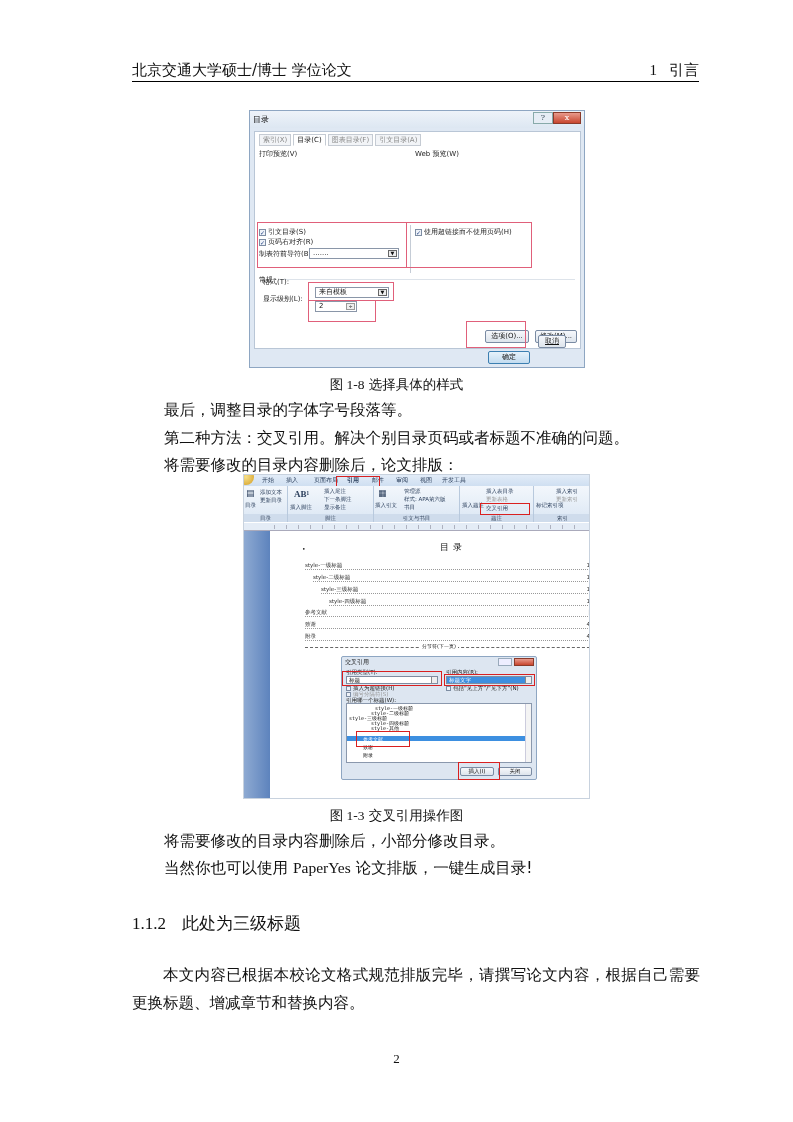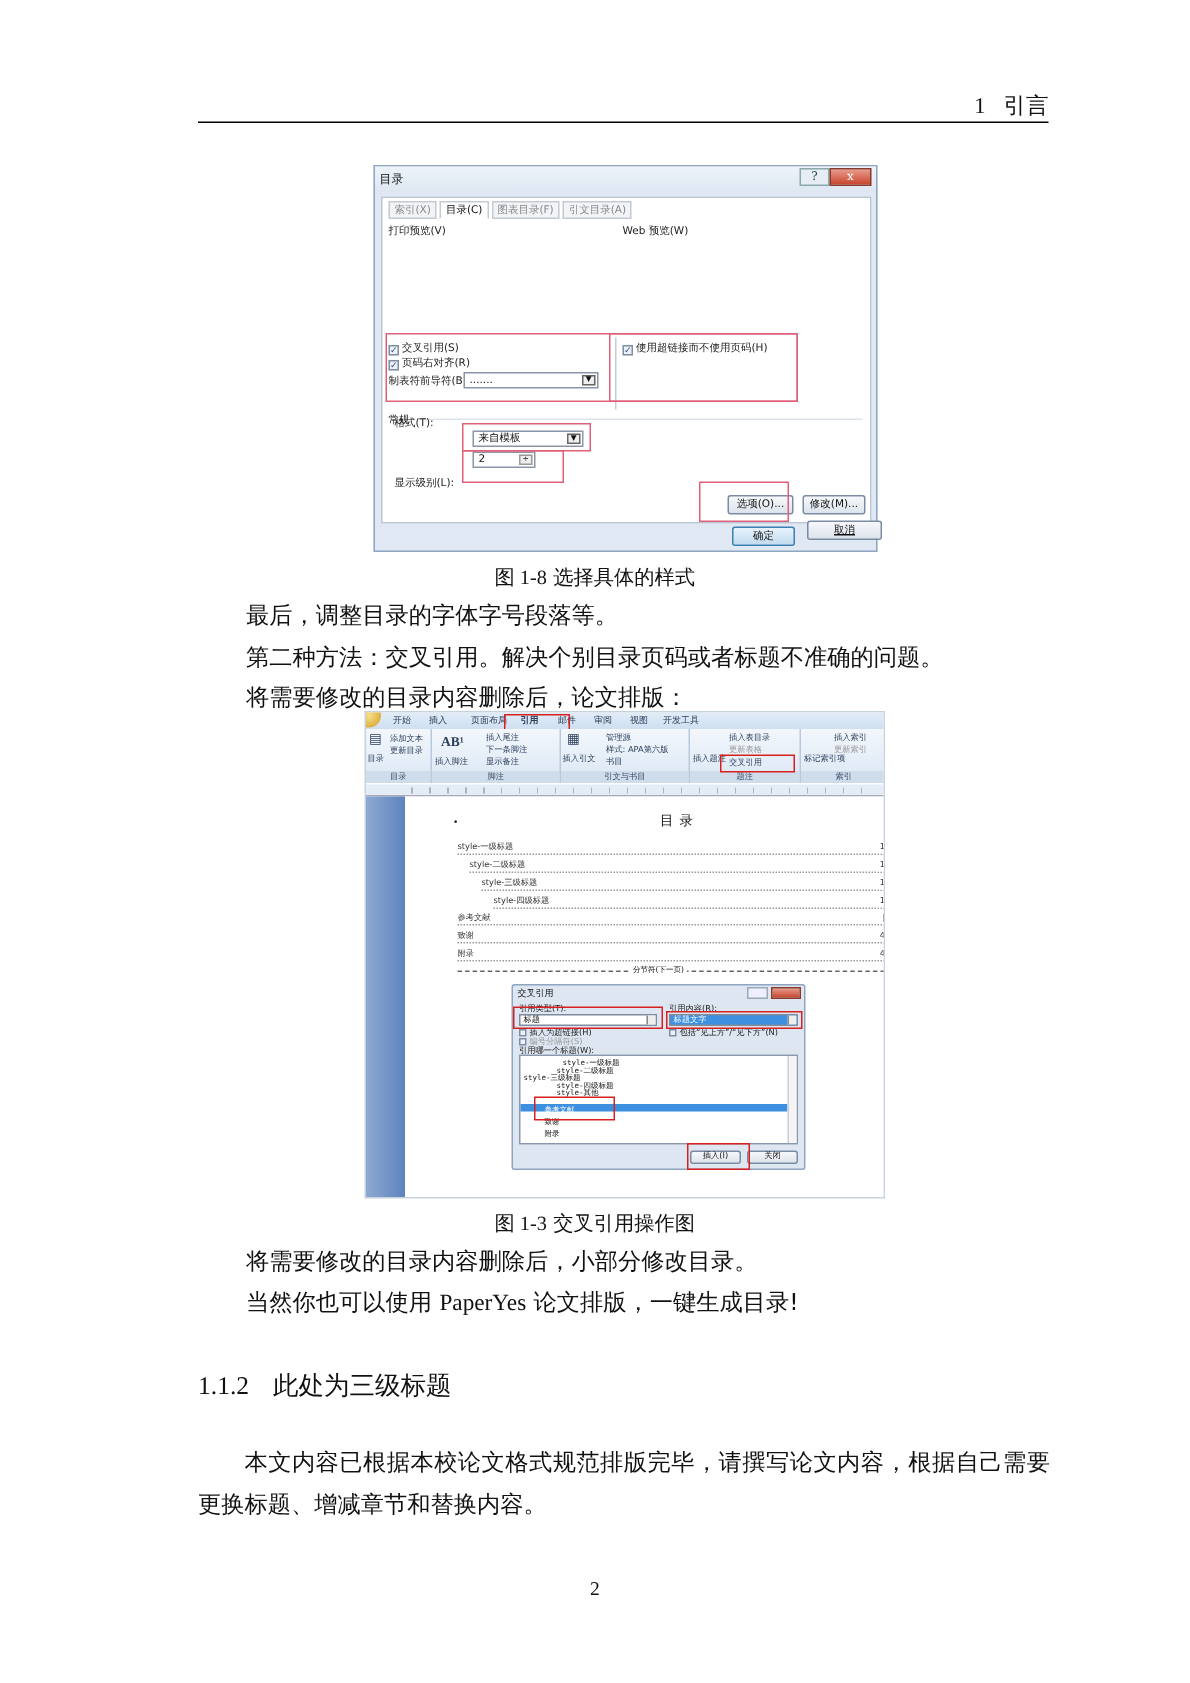--- a/index.html
+++ b/index.html
@@ -75,20 +75,21 @@
 
   .h3 { position: absolute; left: 132px; top: 912px; font-size: 17px; font-family: "DejaVu Sans", sans-serif; }
   .h3 .n { font-family: "Liberation Serif", serif; margin-right: 16px; }
   .body-para { position: absolute; left: 132px; top: 962px; width: 568px; font-size: 15.5px; line-height: 28px; font-family: Liberation Mono, monospace; text-indent: 31px; text-align: justify; }
   .pagenum { position: absolute; left: 0; width: 793px; top: 1051px; text-align: center; font-size: 13px; font-family: "Liberation Serif", serif; }
 </style>
 </head>
 <body>
 
 <div class="header">
+  <span class="left">北京交通大学硕士/博士 学位论文</span>
   <span class="right">
     <span class="num">1</span><span>引言</span>
   </span>
 </div>
 
 <div class="fig12">
   <div class="titlebar">
     <span class="t">目录</span>
     <span class="help">?</span>
     <span class="close">x</span>
@@ -96,39 +97,39 @@
   <div class="body">
     <div class="tabs">
       <span class="tab">索引(X)</span>
       <span class="tab active">目录(C)</span>
       <span class="tab">图表目录(F)</span>
       <span class="tab">引文目录(A)</span>
     </div>
     <span class="sm" style="left:4px;top:17px;">打印预览(V)</span>
     <span class="sm" style="left:160px;top:17px;">Web 预览(W)</span>
 
-    <span class="sm" style="left:4px;top:95px;"><span class="chk">✓</span><span>交叉引用(S)</span></span>
+    <span class="sm" style="left:4px;top:95px;"><span class="chk">✓</span><span>引文目录(S)</span></span>
     <span class="sm" style="left:4px;top:105px;"><span class="chk">✓</span><span>页码右对齐(R)</span></span>
     <span class="sm" style="left:4px;top:117px;">制表符前导符(B):</span>
     <div class="combo" style="left:54px;top:116px;width:90px;"><span>.......</span><span class="arrow">▼</span></div>
     <span class="sm" style="left:160px;top:95px;"><span class="chk">✓</span><span>使用超链接而不使用页码(H)</span></span>
     <div style="position:absolute;left:155px;top:93px;width:1px;height:48px;background:#c5ccd6;"></div>
 
     <span class="sm" style="left:4px;top:143px;">常规</span>
     <div style="position:absolute;left:24px;top:147px;width:296px;height:1px;background:#dde3ea;"></div>
     <span class="sm" style="left:8px;top:145px;">格式(T):</span>
     <div class="combo" style="left:60px;top:155px;width:74px;"><span>来自模板</span><span class="arrow">▼</span></div>
-    <span class="sm" style="left:8px;top:185px;">显示级别(L):</span>
+    <span class="sm" style="left:8px;top:162px;">显示级别(L):</span>
     <div class="combo" style="left:60px;top:169px;width:42px;"><span>2</span><span class="arrow" style="border-color:#999;">÷</span></div>
 
     <div class="btn" style="left:230px;top:198px;width:44px;">选项(O)...</div>
     <div class="btn" style="left:280px;top:198px;width:42px;">修改(M)...</div>
   </div>
   <div class="btn primary" style="left:238px;top:240px;width:42px;">确定</div>
-  <div class="btn" style="left:288px;top:236px;width:50px;text-decoration:underline;">取消</div>
+  <div class="btn" style="left:288px;top:224px;width:28px;text-decoration:underline;">取消</div>
 
   <div class="redbox" style="left:7px;top:111px;width:275px;height:46px;"></div>
   <div class="redbox" style="left:156px;top:111px;width:126px;height:46px;"></div>
   <div class="redbox" style="left:58px;top:171px;width:86px;height:19px;"></div>
   <div class="redbox" style="left:58px;top:189px;width:68px;height:22px;"></div>
   <div class="redbox" style="left:216px;top:210px;width:60px;height:27px;"></div>
 </div>
 <div class="caption" style="top:376px;"><span class="fn">图 1-8</span> <span>选择具体的样式</span></div>
 
 <div class="para" style="top:400px;">最后，调整目录的字体字号段落等。</div>

